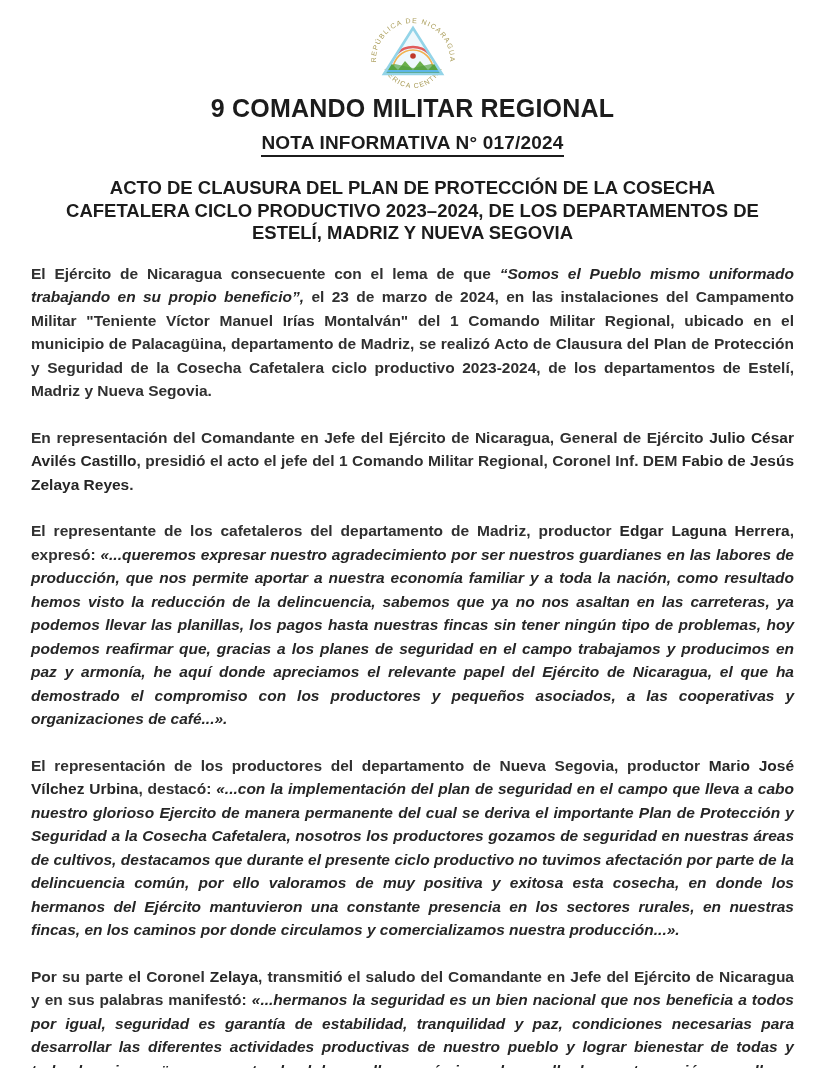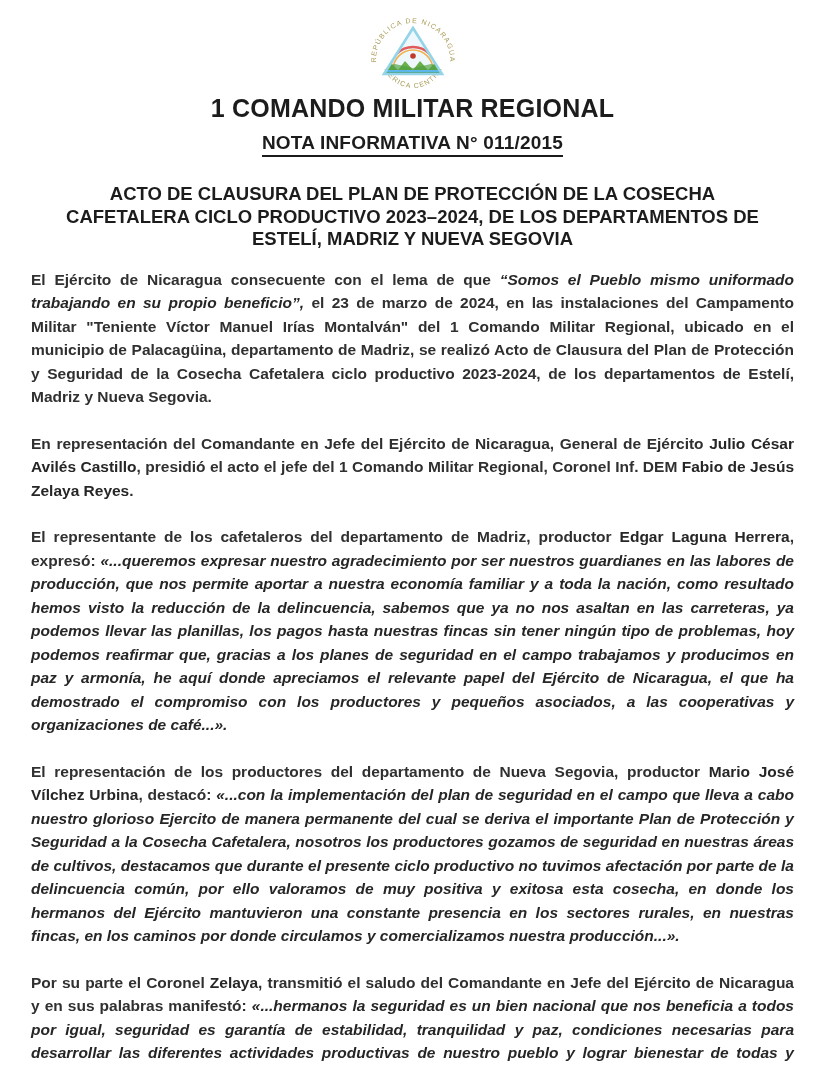--- a/index.html
+++ b/index.html
@@ -34,21 +34,21 @@
     border-bottom: 2px solid #1c1c1c;
     padding-bottom: 1px;
     letter-spacing: 0.2px;
   }
   .subject {
     font-size: 18.5px;
     font-weight: 700;
     color: #1c1c1c;
     line-height: 1.22;
     max-width: 722px;
-    margin: 26px auto 0 auto;
+    margin: 20px auto 0 auto;
   }
   .body-block { margin-top: 17px; }
   .para {
     text-align: justify;
     font-size: 15.5px;
     line-height: 23.5px;
     margin: 0 0 23px 0;
     color: #303030;
   }
   .seg-normal { font-weight: 700; font-style: normal; }
@@ -89,24 +89,24 @@
         <path d="M 32 62 L 40 50 L 48 58 L 55 49 L 63 58 L 70 49 L 78 58 L 86 50 L 94 62 Z" fill="#6ab04c"></path>
         <path d="M 32 55 L 45 52 L 63 56 L 81 52 L 94 55 L 94 62 L 32 62 Z" fill="#4f9e3d" opacity="0.65"></path>
 
         <rect x="30" y="58" width="66" height="2" fill="#5db6e8"></rect>
         <rect x="30" y="60.6" width="66" height="2" fill="#3f9ad6"></rect>
       </g>
 
       <polygon points="63,16 92,62 34,62" fill="none" stroke="#93d4e8" stroke-width="2.6"></polygon>
     </svg>
 
-    <div class="doc-title">1 COMANDO MILITAR REGIONAL</div>
+    <div class="doc-title">9 COMANDO MILITAR REGIONAL</div>
 
     <div class="nota-wrap">
-      <span class="nota">NOTA INFORMATIVA N° 011/2015</span>
+      <span class="nota">NOTA INFORMATIVA N° 017/2024</span>
     </div>
 
     <div class="subject">ACTO DE CLAUSURA DEL PLAN DE PROTECCIÓN DE LA COSECHA CAFETALERA CICLO PRODUCTIVO 2023–2024, DE LOS DEPARTAMENTOS DE ESTELÍ, MADRIZ Y NUEVA SEGOVIA</div>
   </div>
 
   <div class="body-block">
       <p class="para"><span class="seg-normal">El Ejército de Nicaragua consecuente con el lema de que </span><span class="seg-bold-italic">“Somos el Pueblo mismo uniformado trabajando en su propio beneficio”,</span><span class="seg-normal"> el 23 de marzo de 2024, en las instalaciones del Campamento Militar "Teniente Víctor Manuel Irías Montalván" del 1 Comando Militar Regional, ubicado en el municipio de Palacagüina, departamento de Madriz, se realizó Acto de Clausura del Plan de Protección y Seguridad de la Cosecha Cafetalera ciclo productivo 2023-2024, de los departamentos de Estelí, Madriz y Nueva Segovia.</span></p>
       <p class="para"><span class="seg-normal">En representación del Comandante en Jefe del Ejército de Nicaragua, General de Ejército </span><span class="seg-bold">Julio César Avilés Castillo</span><span class="seg-normal">, presidió el acto el jefe del 1 Comando Militar Regional, Coronel Inf. DEM </span><span class="seg-bold">Fabio de Jesús Zelaya Reyes</span><span class="seg-normal">.</span></p>
       <p class="para"><span class="seg-normal">El representante de los cafetaleros del departamento de Madriz, productor </span><span class="seg-bold">Edgar Laguna Herrera</span><span class="seg-normal">, expresó: </span><span class="seg-bold-italic">«...queremos expresar nuestro agradecimiento por ser nuestros guardianes en las labores de producción, que nos permite aportar a nuestra economía familiar y a toda la nación, como resultado hemos visto la reducción de la delincuencia, sabemos que ya no nos asaltan en las carreteras, ya podemos llevar las planillas, los pagos hasta nuestras fincas sin tener ningún tipo de problemas, hoy podemos reafirmar que, gracias a los planes de seguridad en el campo trabajamos y producimos en paz y armonía, he aquí donde apreciamos el relevante papel del Ejército de Nicaragua, el que ha demostrado el compromiso con los productores y pequeños asociados, a las cooperativas y organizaciones de café...».</span></p>
       <p class="para"><span class="seg-normal">El representación de los productores del departamento de Nueva Segovia, productor </span><span class="seg-bold">Mario José Vílchez Urbina</span><span class="seg-normal">, destacó: </span><span class="seg-bold-italic">«...con la implementación del plan de seguridad en el campo que lleva a cabo nuestro glorioso Ejercito de manera permanente del cual se deriva el importante Plan de Protección y Seguridad a la Cosecha Cafetalera, nosotros los productores gozamos de seguridad en nuestras áreas de cultivos, destacamos que durante el presente ciclo productivo no tuvimos afectación por parte de la delincuencia común, por ello valoramos de muy positiva y exitosa esta cosecha, en donde los hermanos del Ejército mantuvieron una constante presencia en los sectores rurales, en nuestras fincas, en los caminos por donde circulamos y comercializamos nuestra producción...».</span></p>

